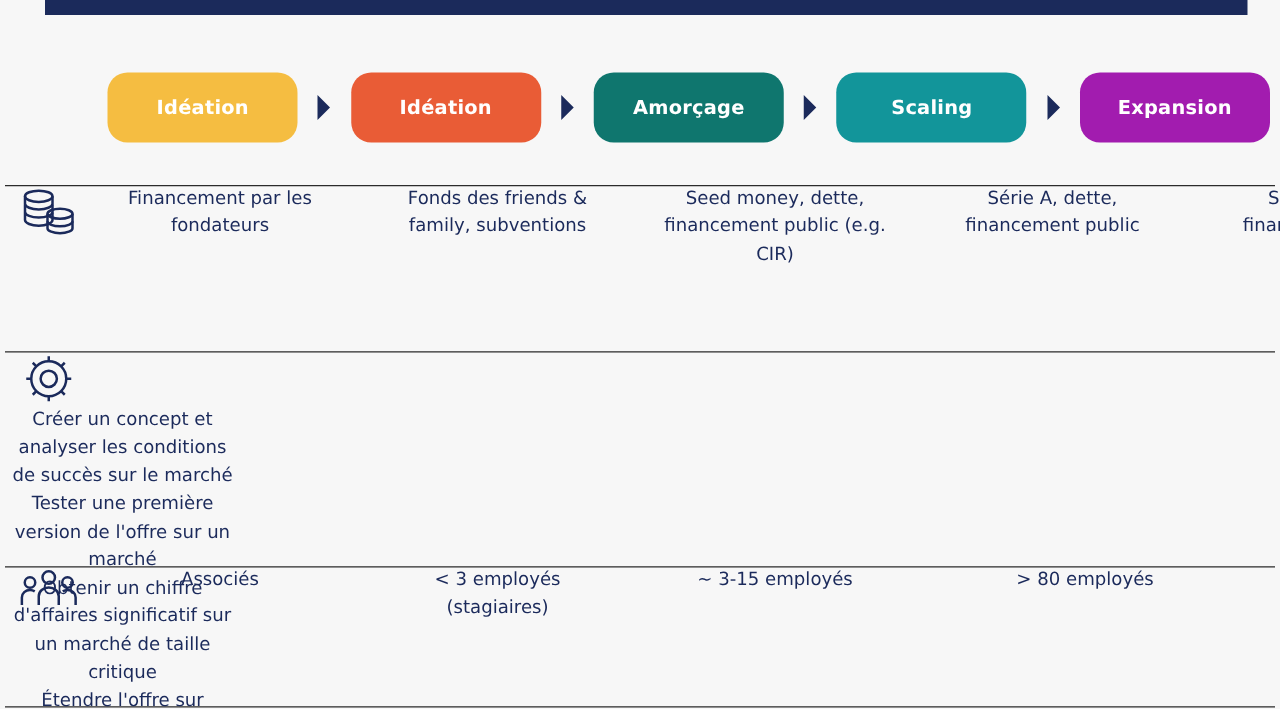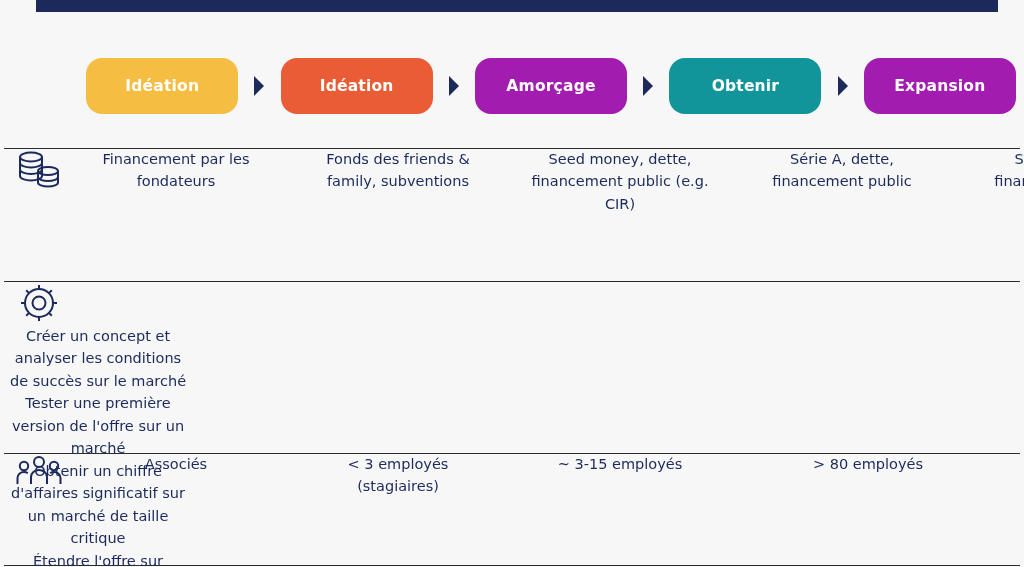--- a/index.html
+++ b/index.html
@@ -163,30 +163,30 @@
       <div class="stage-cell">
         <div class="stage-box" style="background:#e95c36">Idéation</div>
       </div>
       <div class="chevron">
         <svg width="14" height="22" viewBox="0 0 14 22">
             <path d="M2 1 L12 11 L2 21 Z" fill="#1b2a5b"></path>
           </svg>
       </div>
 
       <div class="stage-cell">
-        <div class="stage-box" style="background:#a21caf">Amorçage</div>
-      </div>
-      <div class="chevron">
-        <svg width="14" height="22" viewBox="0 0 14 22">
-            <path d="M2 1 L12 11 L2 21 Z" fill="#1b2a5b"></path>
-          </svg>
-      </div>
-
-      <div class="stage-cell">
-        <div class="stage-box" style="background:#12959a">Obtenir</div>
+        <div class="stage-box" style="background:#0f766e">Amorçage</div>
+      </div>
+      <div class="chevron">
+        <svg width="14" height="22" viewBox="0 0 14 22">
+            <path d="M2 1 L12 11 L2 21 Z" fill="#1b2a5b"></path>
+          </svg>
+      </div>
+
+      <div class="stage-cell">
+        <div class="stage-box" style="background:#12959a">Scaling</div>
       </div>
       <div class="chevron">
         <svg width="14" height="22" viewBox="0 0 14 22">
             <path d="M2 1 L12 11 L2 21 Z" fill="#1b2a5b"></path>
           </svg>
       </div>
 
       <div class="stage-cell">
         <div class="stage-box" style="background:#a21caf">Expansion</div>
       </div>

